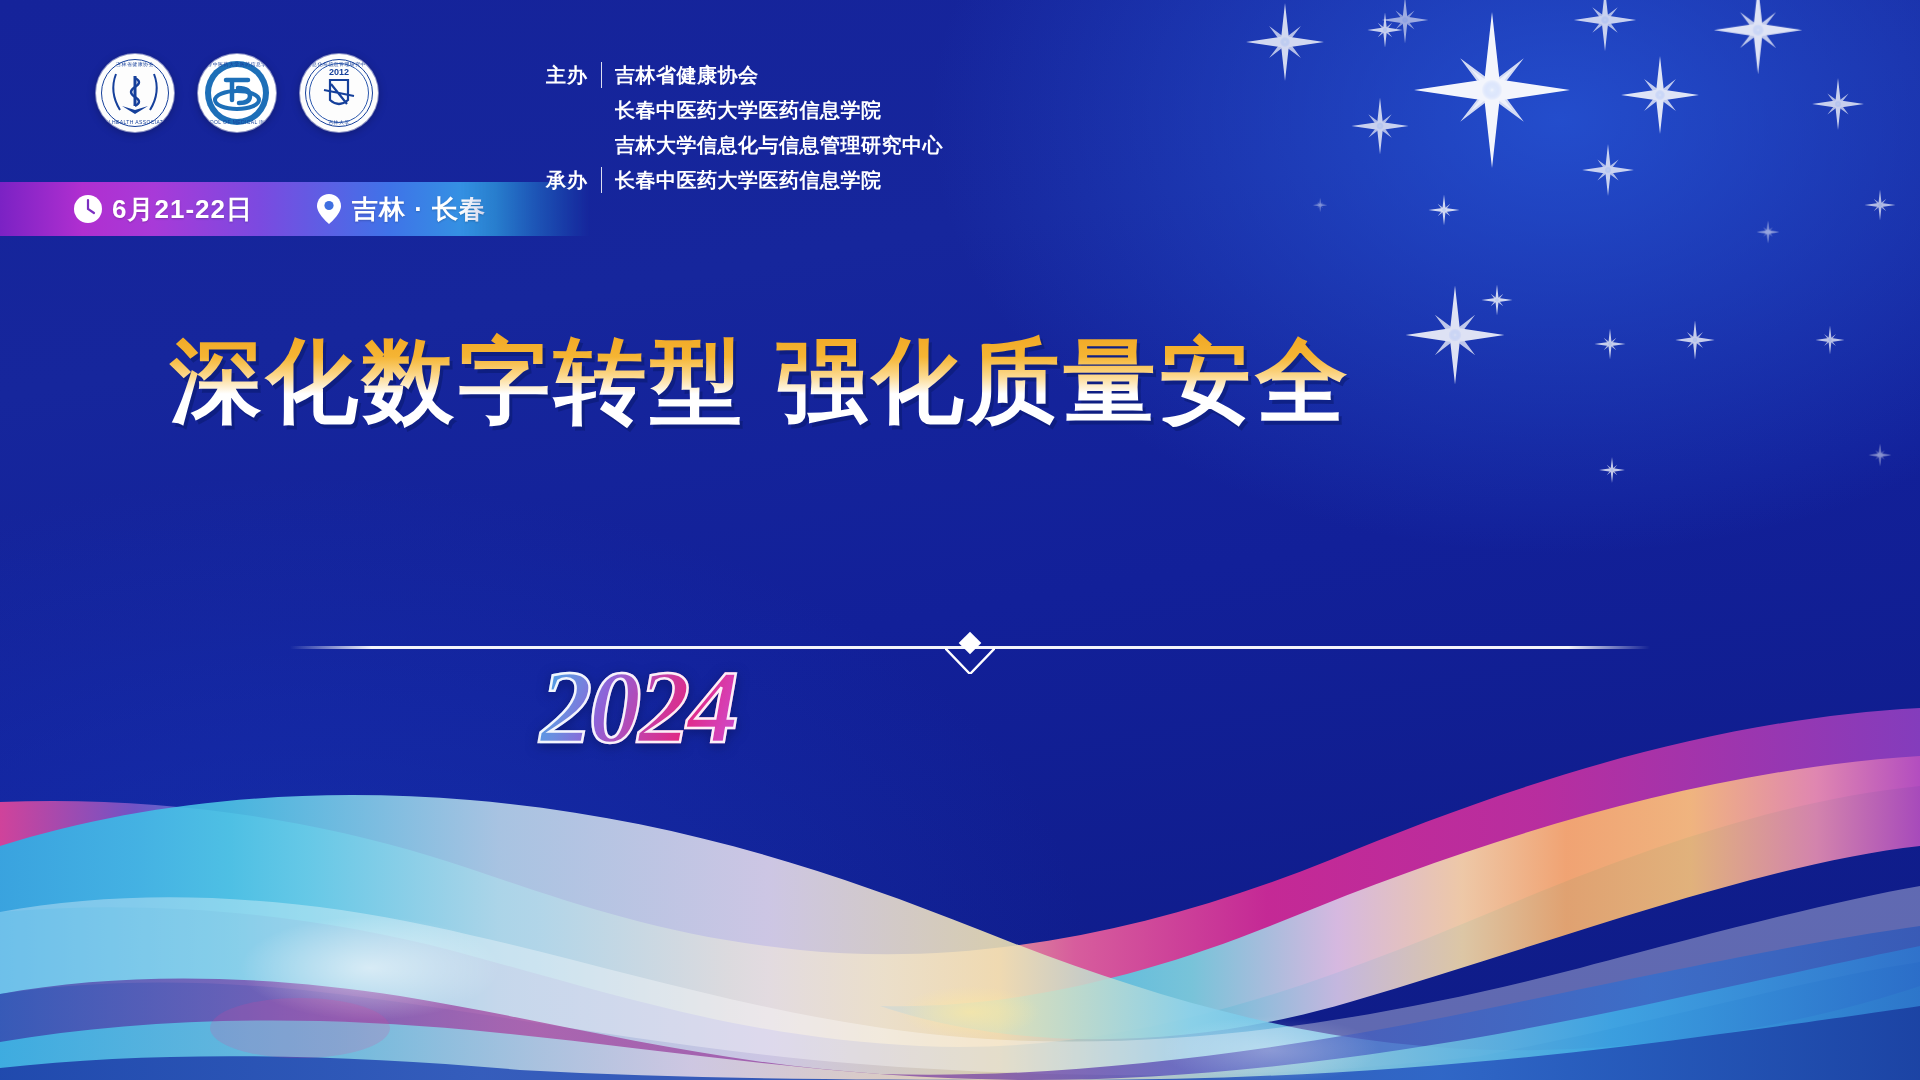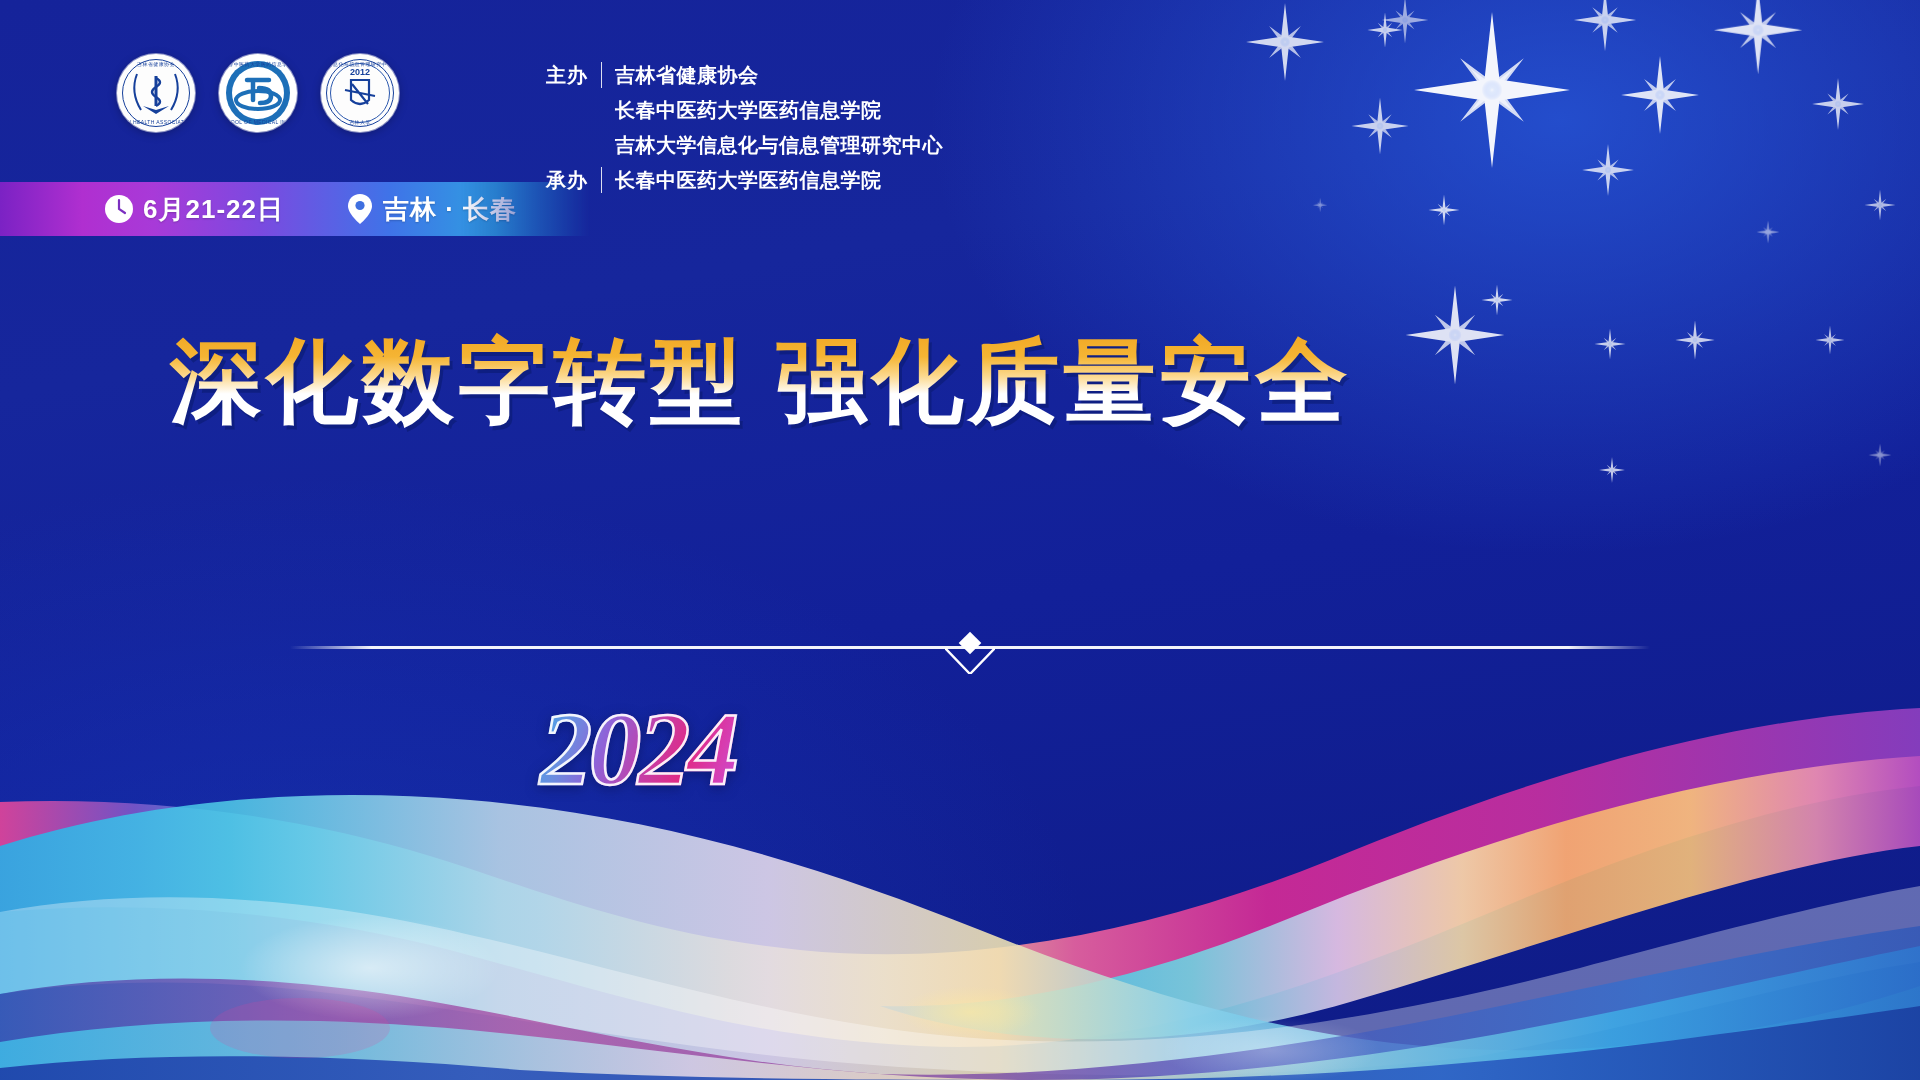--- a/index.html
+++ b/index.html
@@ -11,21 +11,21 @@
     background:
       radial-gradient(ellipse 900px 620px at 1560px 120px, rgba(40,90,220,.75) 0%, rgba(20,45,170,0) 70%),
       radial-gradient(ellipse 1100px 700px at 300px 980px, rgba(25,60,190,.55) 0%, rgba(15,35,150,0) 72%),
       linear-gradient(170deg,#15239a 0%,#16269c 28%,#122099 55%,#0e1b84 100%);
   }
 
   
   #stars{ position:absolute; inset:0; pointer-events:none; }
 
   
-  #logos{ position:absolute; left:117px; top:54px; display:flex; gap:24px; align-items:flex-start; z-index:6; }
+  #logos{ position:absolute; left:96px; top:54px; display:flex; gap:24px; align-items:flex-start; z-index:6; }
   .logo{ width:78px; height:78px; border-radius:50%; background:#fdfdfd; position:relative;
          box-shadow:0 0 0 1px rgba(255,255,255,.5), 0 2px 10px rgba(0,0,0,.28); overflow:hidden; }
   .logo .ring{ position:absolute; inset:5px; border-radius:50%; border:1.4px solid #16409b; }
   .logo .ring2{ position:absolute; inset:9px; border-radius:50%; border:1px solid #2a57ad; }
   .logo .mark{ position:absolute; inset:0; display:flex; align-items:center; justify-content:center;
                color:#17459f; font-weight:bold; font-size:24px; letter-spacing:-1px; }
   .logo.l2{ background:#fff; }
   .logo.l2 .disc{ position:absolute; inset:7px; border-radius:50%; background:#1d6fb8; }
   .logo.l2 .disc2{ position:absolute; inset:13px; border-radius:50%; background:#fff; }
   .logo.l2 .mark{ color:#1d6fb8; font-size:26px; }
@@ -34,21 +34,21 @@
     font-size:5px; letter-spacing:.4px; white-space:nowrap; }
   .logo .arc-top{ top:7px; }
   .logo .arc-bot{ bottom:7px; }
   .logo .yr{ position:absolute; top:13px; left:0; right:0; text-align:center;
              font-size:9px; color:#16409b; font-weight:bold; }
 
   
   #meta-bar{
     position:absolute; left:0; top:182px; height:54px; width:590px; z-index:6;
     background:linear-gradient(90deg,#7b22c4 0%,#b02fd0 14%,#a83ad8 26%,#7b4ae0 44%,#3f73e8 66%,#2f9fe0 84%,#1f8fd6 100%);
-    display:flex; align-items:center; padding-left:104px; gap:14px;
+    display:flex; align-items:center; padding-left:73px; gap:14px;
     -webkit-mask-image:linear-gradient(90deg,#000 0%,#000 78%,rgba(0,0,0,0) 100%);
     mask-image:linear-gradient(90deg,#000 0%,#000 78%,rgba(0,0,0,0) 100%);
   }
   .meta-item{ display:flex; align-items:center; gap:9px; }
   .meta-item .txt{ color:#fff; font-size:26px; font-weight:bold; letter-spacing:1px; white-space:nowrap;
                    text-shadow:0 1px 2px rgba(0,0,0,.2); }
   .pin-gap{ width:34px; }
 
   
   #organizers{ position:absolute; left:494px; top:60px; z-index:6; display:flex; flex-direction:column; gap:4px;font-family:Liberation Serif, serif; }
@@ -72,21 +72,21 @@
 
   
   #divider{ position:absolute; left:290px; top:632px; width:1360px; height:40px; z-index:5; }
   #divider .bar{ position:absolute; top:14px; left:0; width:100%; height:3px;
      background:linear-gradient(90deg,rgba(255,255,255,0) 0%,rgba(255,255,255,.95) 6%,rgba(255,255,255,.95) 94%,rgba(255,255,255,0) 100%); }
   #divider .dia{ position:absolute; left:50%; top:3px; width:16px; height:16px; margin-left:-8px;
      background:#fff; transform:rotate(45deg); }
   #divider .notch{ position:absolute; left:50%; top:16px; margin-left:-25px; width:50px; height:26px; }
 
   
-  #year-row{ position:absolute; left:540px; top:655px; display:flex; align-items:flex-end; gap:34px; z-index:5;margin-top:42px; }
+  #year-row{ position:absolute; left:540px; top:655px; display:flex; align-items:flex-end; gap:34px; z-index:5; }
   #year{ font-size:104px; font-weight:bold; font-style:italic; letter-spacing:-3px; line-height:1;
          font-family:"Liberation Serif","DejaVu Serif",serif;
          background:linear-gradient(110deg,#3fa9e8 0%,#6a8ee0 18%,#8e63d8 34%,#c43fa8 55%,#e02a86 72%,#d63fb5 88%,#c34fd6 100%);
          -webkit-background-clip:text; background-clip:text; color:transparent;
          -webkit-text-fill-color:transparent;
          -webkit-text-stroke:2.5px rgba(255,255,255,.92);
          paint-order:stroke fill;
          filter:drop-shadow(0 3px 6px rgba(5,15,80,.5)); }
   #subtitle{ font-size:62px; color:#fff; font-weight:bold; font-style:italic;
              font-family:"Liberation Serif","DejaVu Serif",serif;

